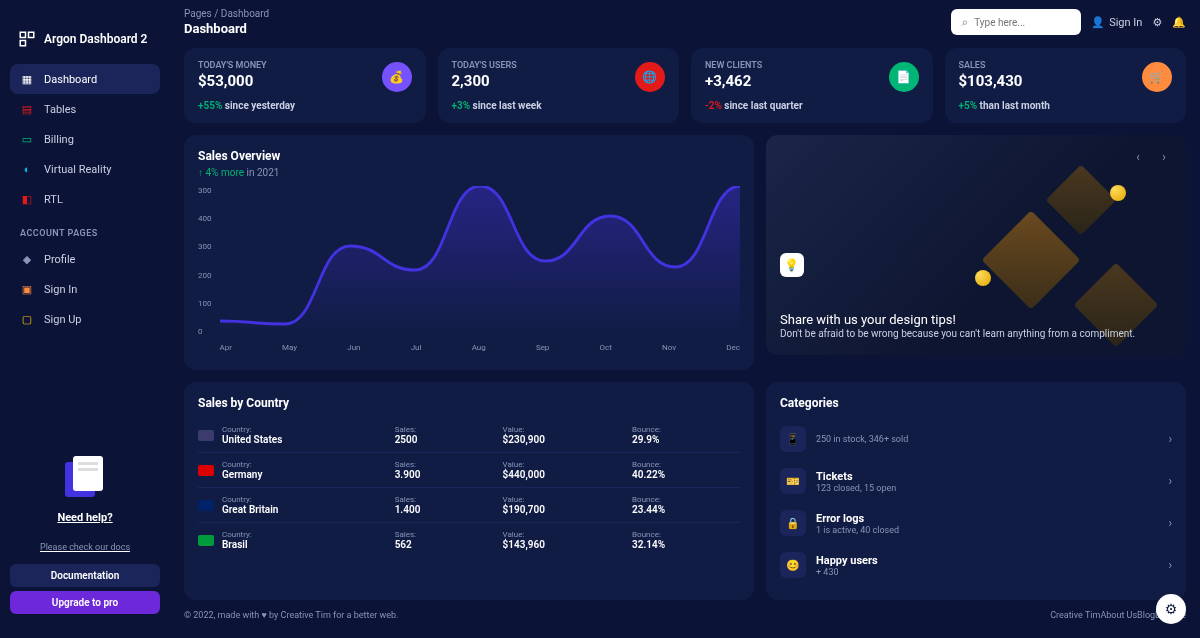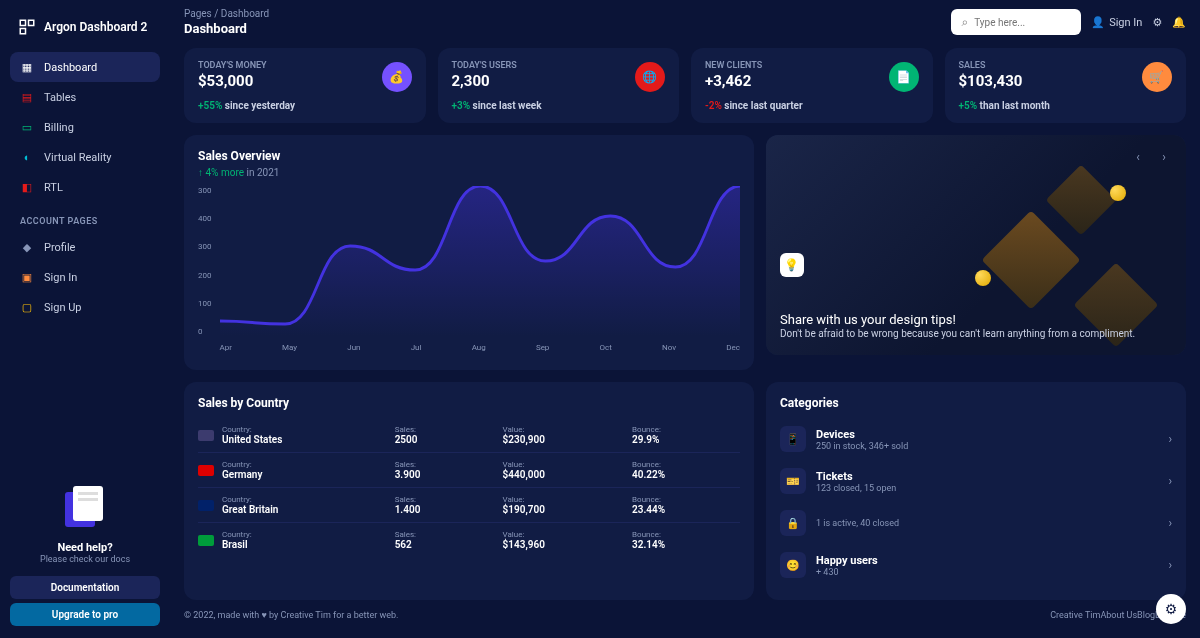--- a/index.html
+++ b/index.html
@@ -1,32 +1,32 @@
 <!DOCTYPE html>
 <html><head>
 <meta charset="utf-8">
 <style>
 * { margin:0; padding:0; box-sizing:border-box; font-family:-apple-system,BlinkMacSystemFont,'Segoe UI',Roboto,sans-serif; }
 body { background:#0b1437; color:#fff; font-size:12px; width:1200px; height:638px; overflow:hidden; }
 .app { display:flex; height:100%; }
-.sidebar { width:170px; padding:12px 10px; display:flex; flex-direction:column; }
+.sidebar { width:170px; padding:24px 10px; display:flex; flex-direction:column; }
 .logo { display:flex; align-items:center; gap:8px; padding:6px 8px 16px; font-size:12px; font-weight:600; }
 .logo-icon { width:18px; height:18px; }
 .nav { list-style:none; }
 .nav li { display:flex; align-items:center; gap:10px; padding:8px 10px; border-radius:8px; cursor:pointer; font-size:11px; color:#c9d0e3; }
 .nav li.active { background:#1b2559; color:#fff; }
 .nav-icon { width:14px; height:14px; display:flex; align-items:center; justify-content:center; }
 .nav-section { font-size:9px; color:#8795b7; padding:14px 10px 6px; font-weight:600; letter-spacing:.5px; }
-.sidebar-bottom { margin-top:auto; text-align:center; }
+.sidebar-bottom { margin-top:auto; text-align:center;text-decoration:underline; }
 .help-img { width:60px; height:50px; margin:0 auto 6px; }
 .help-title { font-size:11px; font-weight:700; }
-.help-sub { font-size:9px; color:#8795b7; margin-bottom:8px; }
+.help-sub { font-size:9px; color:#8795b7; margin-bottom:8px;margin-top:18px; }
 .btn-doc,.btn-upgrade { width:100%; padding:6px; border:none; border-radius:6px; font-size:10px; font-weight:600; cursor:pointer; margin-top:4px; }
 .btn-doc { background:#1b2559; color:#fff; }
-.btn-upgrade { background:#0369a1; color:#fff; }
+.btn-upgrade { background:#6d28d9; color:#fff; }
 .main { flex:1; padding:8px 14px 8px; overflow:hidden; }
 .topbar { display:flex; align-items:center; justify-content:space-between; margin-bottom:12px; }
 .breadcrumb { font-size:10px; color:#8795b7; }
 .page-title { font-size:13px; font-weight:700; margin-top:2px; }
 .top-right { display:flex; align-items:center; gap:10px; }
 .search { background:#fff; border-radius:6px; padding:6px 10px; display:flex; align-items:center; gap:6px; width:130px; }
 .search input { border:none; outline:none; font-size:10px; width:100%; color:#333; }
 .top-icon { cursor:pointer; color:#c9d0e3; font-size:11px; display:flex; align-items:center; gap:4px; }
 .stats { display:grid; grid-template-columns:repeat(4,1fr); gap:12px; margin-bottom:12px; }
 .stat-card { background:#111c44; border-radius:12px; padding:12px 14px; position:relative; }
@@ -327,36 +327,36 @@
               </div>
 </div>
           </div>
       </div>
       <div class="card">
         <div class="card-title">Categories</div>
         <div class="cat-list" id="cat-list">
 <div class="cat-item">
   <div class="cat-icon">📱</div>
   <div class="cat-body">
-    <div class="cat-title">Devices</div>
     <div class="cat-sub">250 in stock, 346+ sold</div>
   </div>
   <div class="cat-chev">›</div>
 </div>
 <div class="cat-item">
   <div class="cat-icon">🎫</div>
   <div class="cat-body">
     <div class="cat-title">Tickets</div>
     <div class="cat-sub">123 closed, 15 open</div>
   </div>
   <div class="cat-chev">›</div>
 </div>
 <div class="cat-item">
   <div class="cat-icon">🔒</div>
   <div class="cat-body">
+    <div class="cat-title">Error logs</div>
     <div class="cat-sub">1 is active, 40 closed</div>
   </div>
   <div class="cat-chev">›</div>
 </div>
 <div class="cat-item">
   <div class="cat-icon">😊</div>
   <div class="cat-body">
     <div class="cat-title">Happy users</div>
     <div class="cat-sub">+ 430</div>
   </div>

